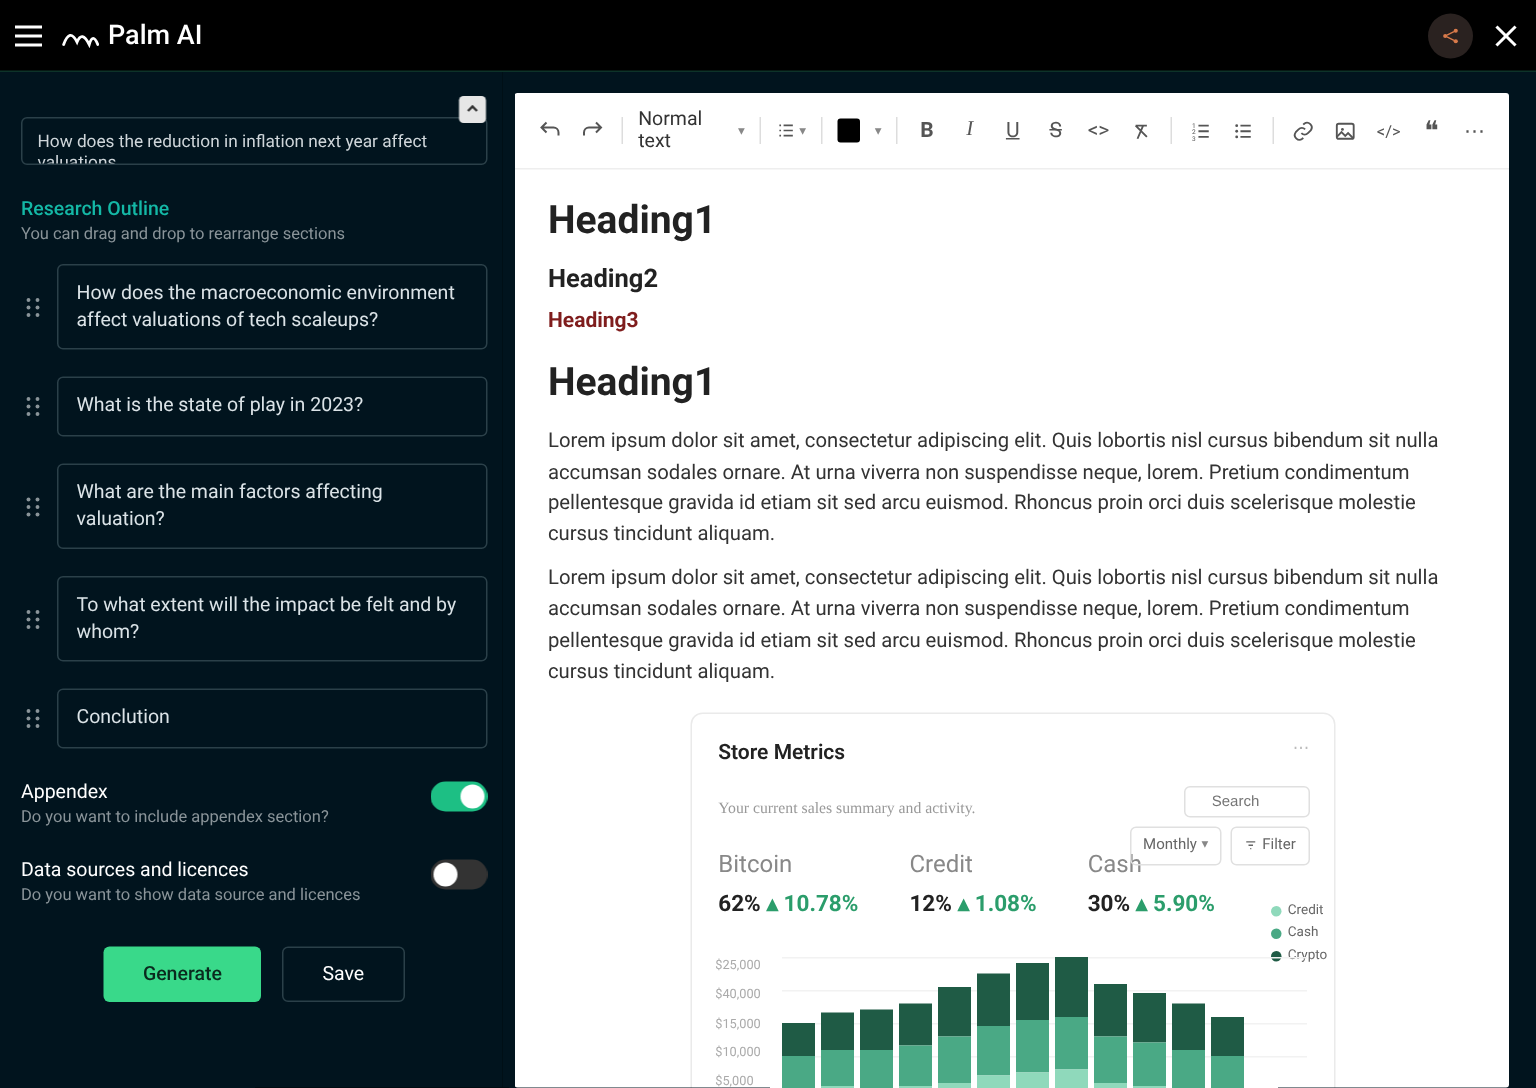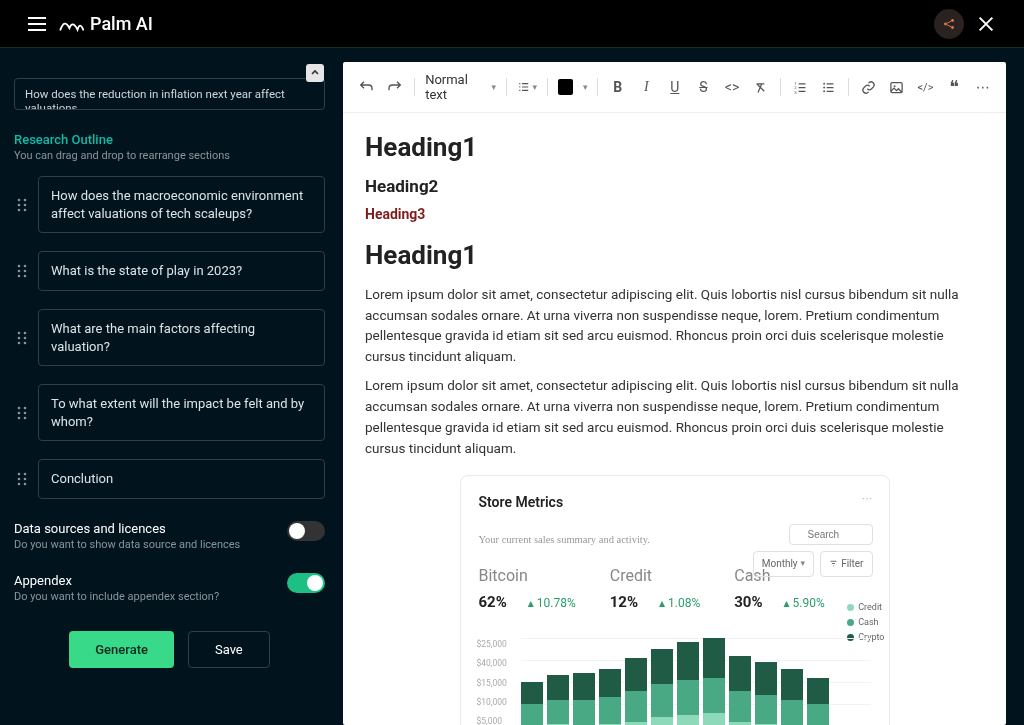--- a/index.html
+++ b/index.html
@@ -1,18 +1,18 @@
 <!DOCTYPE html>
 <html><head>
 <meta charset="utf-8">
 <style>
 * { margin: 0; padding: 0; box-sizing: border-box; }
 body { font-family: -apple-system, BlinkMacSystemFont, "Segoe UI", Roboto, sans-serif; background: #000; color: #fff; width: 1024px; height: 725px; overflow: hidden; }
 
-.titlebar { height: 48px; background: #000; display: flex; align-items: center; justify-content: space-between; padding: 0 28px; border-bottom: 1px solid #0d3329; }
+.titlebar { height: 48px; background: #000; display: flex; align-items: center; justify-content: space-between; padding: 0 10px; border-bottom: 1px solid #0d3329; }
 .titlebar-left { display: flex; align-items: center; gap: 12px; }
 .hamburger { display: flex; flex-direction: column; gap: 4px; cursor: pointer; }
 .hamburger span { width: 18px; height: 2px; background: #fff; }
 .logo { display: flex; align-items: center; gap: 6px; font-weight: 500; font-size: 18px; }
 .logo-mark { width: 26px; height: 18px; }
 .titlebar-right { display: flex; align-items: center; gap: 12px; }
 .share-btn { width: 30px; height: 30px; border-radius: 50%; background: #2a2220; display: flex; align-items: center; justify-content: center; cursor: pointer; }
 .close-btn { width: 20px; height: 20px; cursor: pointer; position: relative; }
 .close-btn::before, .close-btn::after { content: ""; position: absolute; width: 18px; height: 2px; background: #fff; top: 9px; left: 1px; }
 .close-btn::before { transform: rotate(45deg); }
@@ -71,21 +71,21 @@
 .doc h3 { font-size: 14px; font-weight:700; margin: 4px 0 10px; color:#7f1d1d; }
 .doc p { margin: 8px 0; }
 
 .chart-card { border:1px solid #eaeaea; border-radius:8px; padding: 16px 18px; margin: 16px auto; width: 430px; font-size:11px; color:#555; position:relative; }
 .chart-card .more { position:absolute; right:14px; top:14px; color:#bbb; letter-spacing:2px; cursor:pointer; }
 .chart-title { font-size: 14px; font-weight:600; color:#222; }
 .chart-sub { font-size: 10.5px; color:#999; margin-top:18px;font-family:Liberation Serif, serif; }
 .stats-row { display:flex; gap: 34px; margin-top: 16px; align-items:flex-start; }
 .stat .sl { font-size: 16px; color:#888; }
 .stat .sv { font-size: 15px; font-weight:700; color:#222; margin-top:2px; }
-.stat .sc { font-size: 12px; font-weight:400; margin-left:21px; }
+.stat .sc { font-size: 15px; font-weight:700; margin-left:4px; }
 .sc.up { color:#2b9d6b; }
 .chart-controls { position:absolute; right:16px; top: 48px; display:flex; flex-direction:column; gap:6px; align-items:flex-end; }
 .mini-inp { border:1px solid #e0e0e0; border-radius:4px; font-size:10px; padding:4px 8px; color:#888; width: 84px; }
 .mini-row { display:flex; gap:6px; }
 .mini-btn { border:1px solid #e0e0e0; border-radius:4px; font-size:10px; padding:4px 8px; color:#666; cursor:pointer; display:flex; align-items:center; gap:3px; }
 
 .bars-wrap { display:flex; align-items:flex-end; gap:4px; height: 110px; margin-top: 24px; margin-left:42px; position:relative; }
 .ylabels { position:absolute; left:-44px; top:0; height:100%; display:flex; flex-direction:column; justify-content:space-between; font-size:8.5px; color:#aaa; }
 .gridlines { position:absolute; left:0; top:0; width:100%; height:100%; }
 .gridlines div { position:absolute; left:0; width:100%; border-top:1px solid #f2f2f2; }
@@ -211,33 +211,33 @@
                 <circle cx="2" cy="13" r="1.3" fill="#8a9499"></circle>
                 <circle cx="8" cy="13" r="1.3" fill="#8a9499"></circle>
               </svg>
             </div>
             <textarea class="outline-text" rows="1" style="">Conclution</textarea>
           </div>
         </div>
 
     <div class="toggle-row">
       <div>
+        <div class="tlabel">Appendex</div>
+        <div class="tdesc">Do you want to include appendex section?</div>
+      </div>
+      <div class="switch on">
+            <div class="knob"></div>
+          </div>
+    </div>
+    <div class="toggle-row">
+      <div>
         <div class="tlabel">Data sources and licences</div>
         <div class="tdesc">Do you want to show data source and licences</div>
       </div>
       <div class="switch">
-            <div class="knob"></div>
-          </div>
-    </div>
-    <div class="toggle-row">
-      <div>
-        <div class="tlabel">Appendex</div>
-        <div class="tdesc">Do you want to include appendex section?</div>
-      </div>
-      <div class="switch on">
             <div class="knob"></div>
           </div>
     </div>
 
     <div class="sidebar-buttons">
       <button class="btn btn-primary">Generate</button>
       <button class="btn btn-secondary">Save</button>
     </div>
     
     </div>

